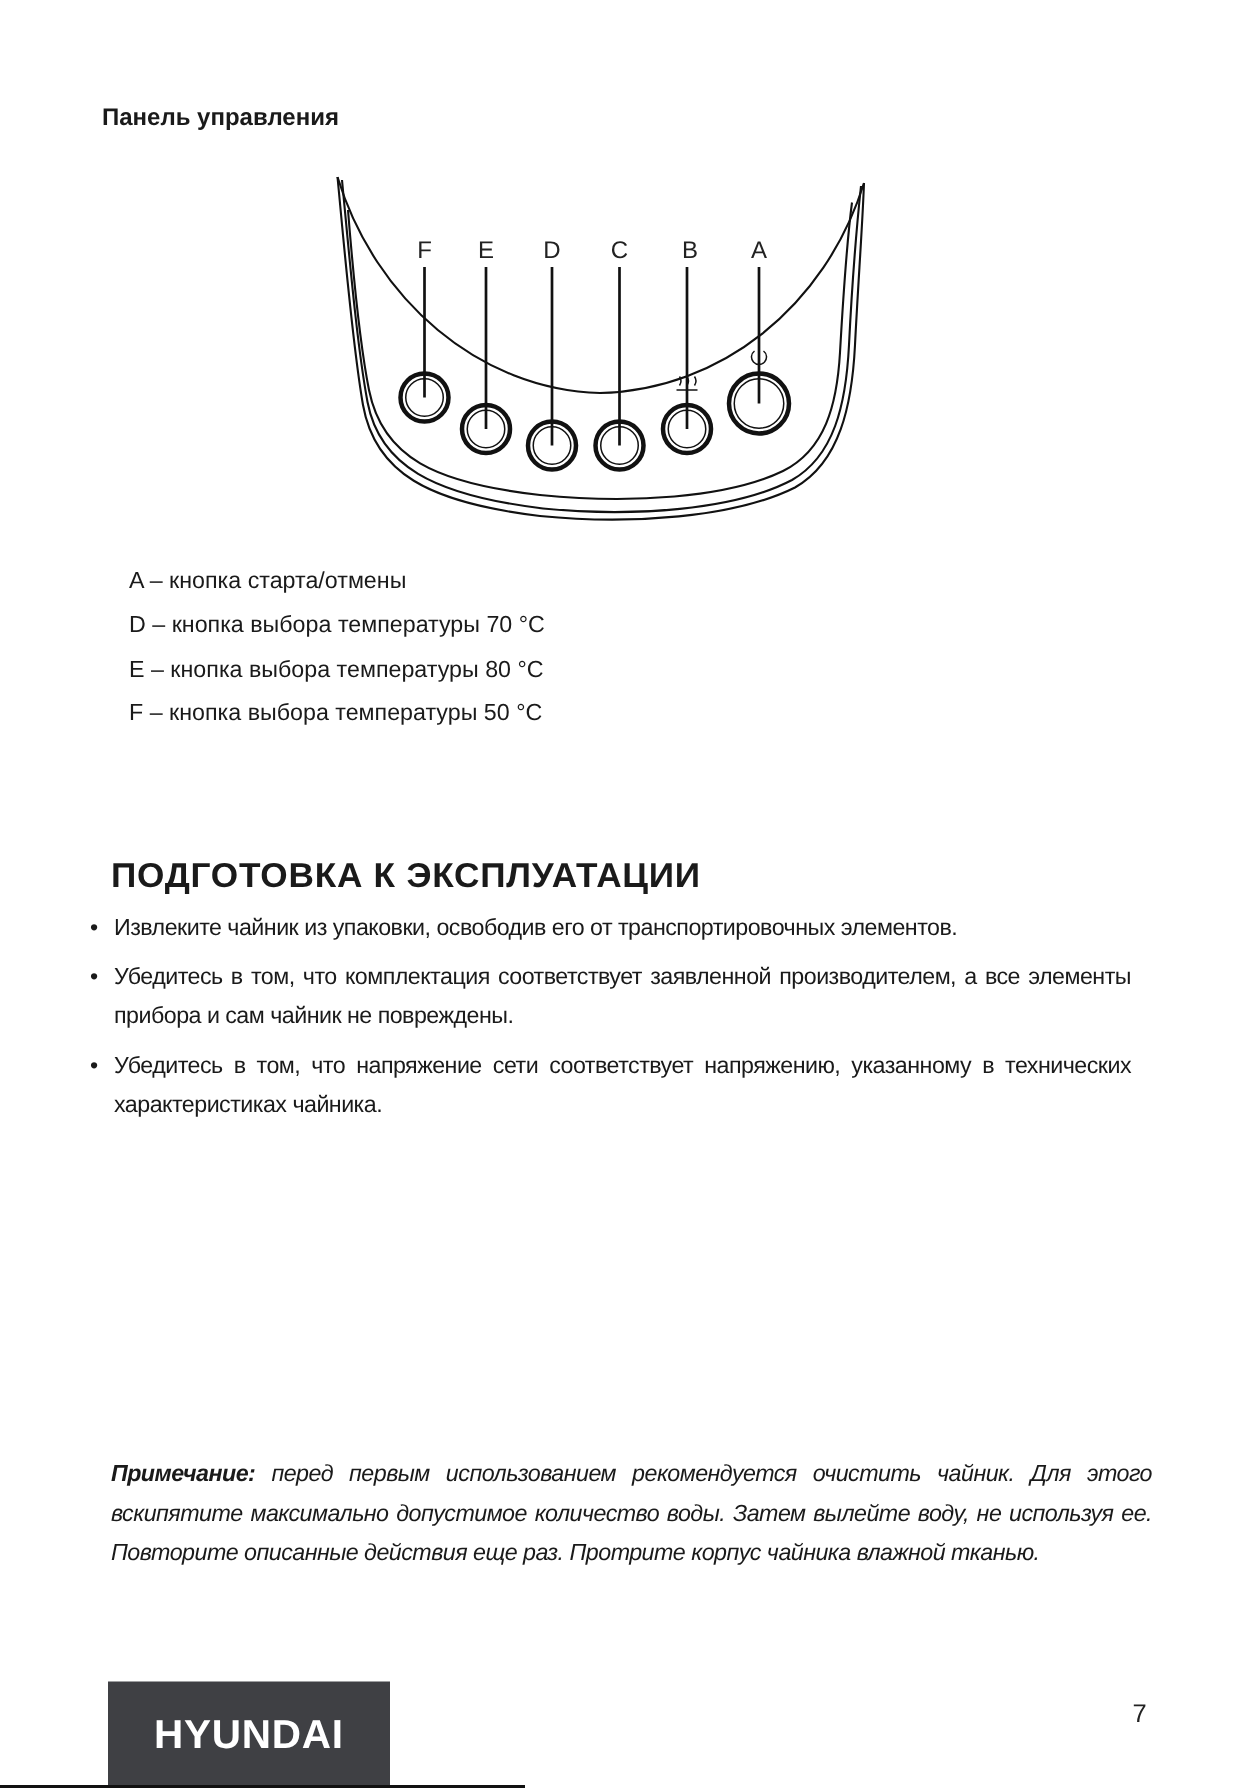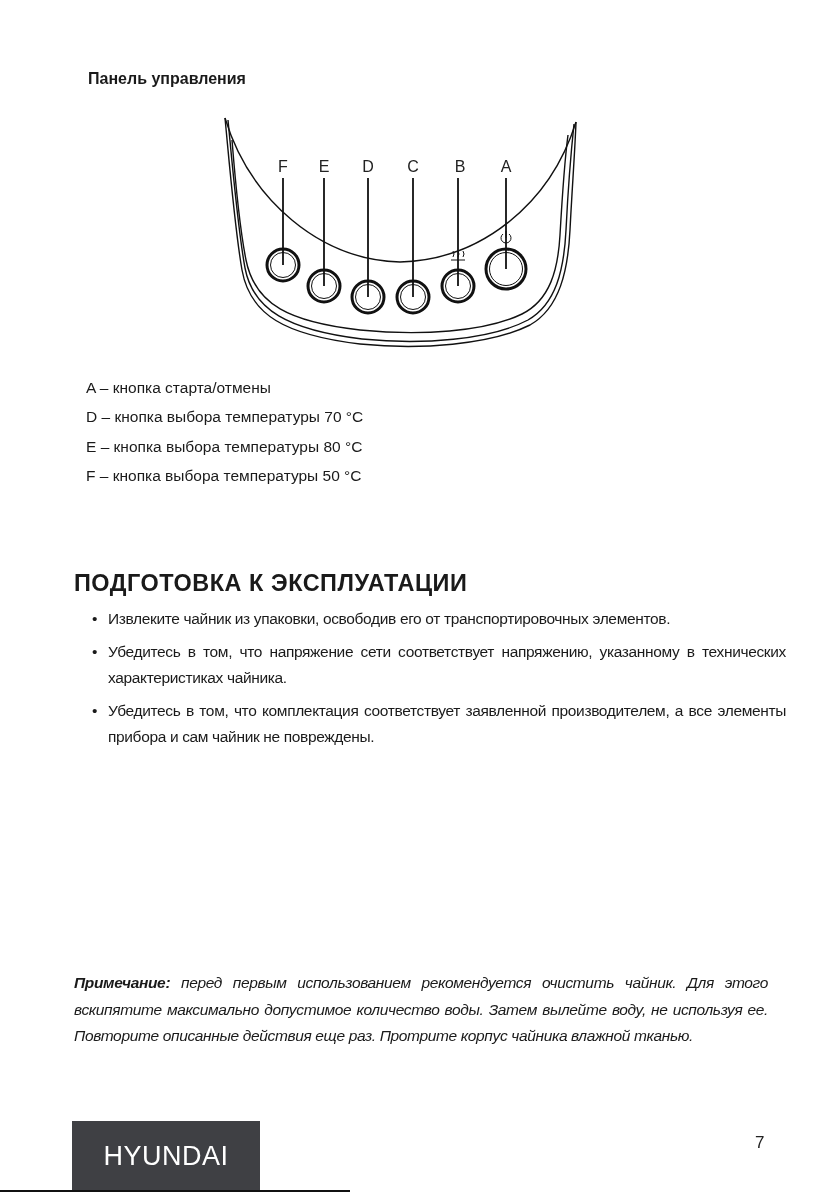--- a/index.html
+++ b/index.html
@@ -1,34 +1,34 @@
 <!DOCTYPE html>
 <html><head>
 <meta charset="utf-8">
 <style>
   html, body { margin: 0; padding: 0; background: #ffffff; }
   body { width: 840px; height: 1192px; position: relative; overflow: hidden;
          font-family: "Liberation Sans", sans-serif; color: #1a1a1a; }
-  .section-title { position: absolute; left: 88px; top: 70px; font-size: 16px; font-weight: bold; margin: 0; }
+  .section-title { position: absolute; left: 68px; top: 70px; font-size: 16px; font-weight: bold; margin: 0; }
   .diagram { position: absolute; left: 210px; top: 110px; width: 380px; height: 250px; }
   .diagram text { font-family: "Liberation Sans", sans-serif; font-size: 16px; fill: #222; }
   .legend { position: absolute; left: 74px; top: 366px; margin: 12px; padding: 0; list-style: none; font-size: 15.5px; }
   .legend li { height: 29.3px; line-height: 20px; }
   .prep-title { position: absolute; left: 74px; top: 570px; margin: 0; font-size: 23px; font-weight: 900;
                 letter-spacing: 0.5px; transform: scaleX(1.02); transform-origin: left; }
-  .bullets { position: absolute; left: 92px; top: 606px; width: 694px; margin: 0; padding: 0; list-style: none;
+  .bullets { position: absolute; left: 60px; top: 606px; width: 694px; margin: 0; padding: 0; list-style: none;
              font-size: 15.5px; line-height: 26.5px; letter-spacing: -0.35px; }
   .bullets li { position: relative; padding-left: 16px; margin-bottom: 6px; text-align: justify; }
   .bullets li::before { content: "•"; position: absolute; left: 0; top: 0; }
   .note { position: absolute; left: 74px; top: 970px; width: 694px; margin: 0; font-size: 15.5px;
           line-height: 26.5px; font-style: italic; text-align: justify; letter-spacing: -0.35px; }
   .note b { font-weight: bold; }
   .logo { position: absolute; left: 72px; top: 1121px; width: 188px; height: 71px; background: #3f4044;
           display: flex; align-items: center; justify-content: center; }
-  .logo span { color: #ffffff; font-weight: normal; font-size: 27px; letter-spacing: 0.5px; }
+  .logo span { color: #ffffff; font-weight: bold; font-size: 27px; letter-spacing: 0.5px; }
   .page-number { position: absolute; left: 755px; top: 1133px; font-size: 17px; color: #222; }
   .bottom-rule { position: absolute; left: 0; top: 1190px; width: 350px; height: 2px; background: #111; }
 </style>
 </head>
 <body>
 
 <h2 class="section-title">Панель управления</h2>
 
 <svg class="diagram" viewBox="0 0 380 250" xmlns="http://www.w3.org/2000/svg">
   <g fill="none" stroke="#111" stroke-width="1.4">
@@ -99,22 +99,22 @@
   <li>A – кнопка старта/отмены</li>
   <li>D – кнопка выбора температуры 70 °C</li>
   <li>E – кнопка выбора температуры 80 °C</li>
   <li>F – кнопка выбора температуры 50 °C</li>
 </ul>
 
 <h2 class="prep-title">ПОДГОТОВКА К ЭКСПЛУАТАЦИИ</h2>
 
 <ul class="bullets">
   <li>Извлеките чайник из упаковки, освободив его от транспортировочных элементов.</li>
+  <li>Убедитесь в том, что комплектация соответствует заявленной производителем, а все элементы прибора и сам чайник не повреждены.</li>
   <li>Убедитесь в том, что напряжение сети соответствует напряжению, указанному в технических характеристиках чайника.</li>
-  <li>Убедитесь в том, что комплектация соответствует заявленной производителем, а все элементы прибора и сам чайник не повреждены.</li>
 </ul>
 
 <p class="note"><b>Примечание:</b><span> перед первым использованием рекомендуется очистить чайник. Для этого вскипятите максимально допустимое количество воды. Затем вылейте воду, не используя ее. Повторите описанные действия еще раз. Протрите корпус чайника влажной тканью.</span></p>
 
 <div class="logo">
   <span>HYUNDAI</span>
 </div>
 
 <div class="page-number">7</div>
 <div class="bottom-rule"></div>

